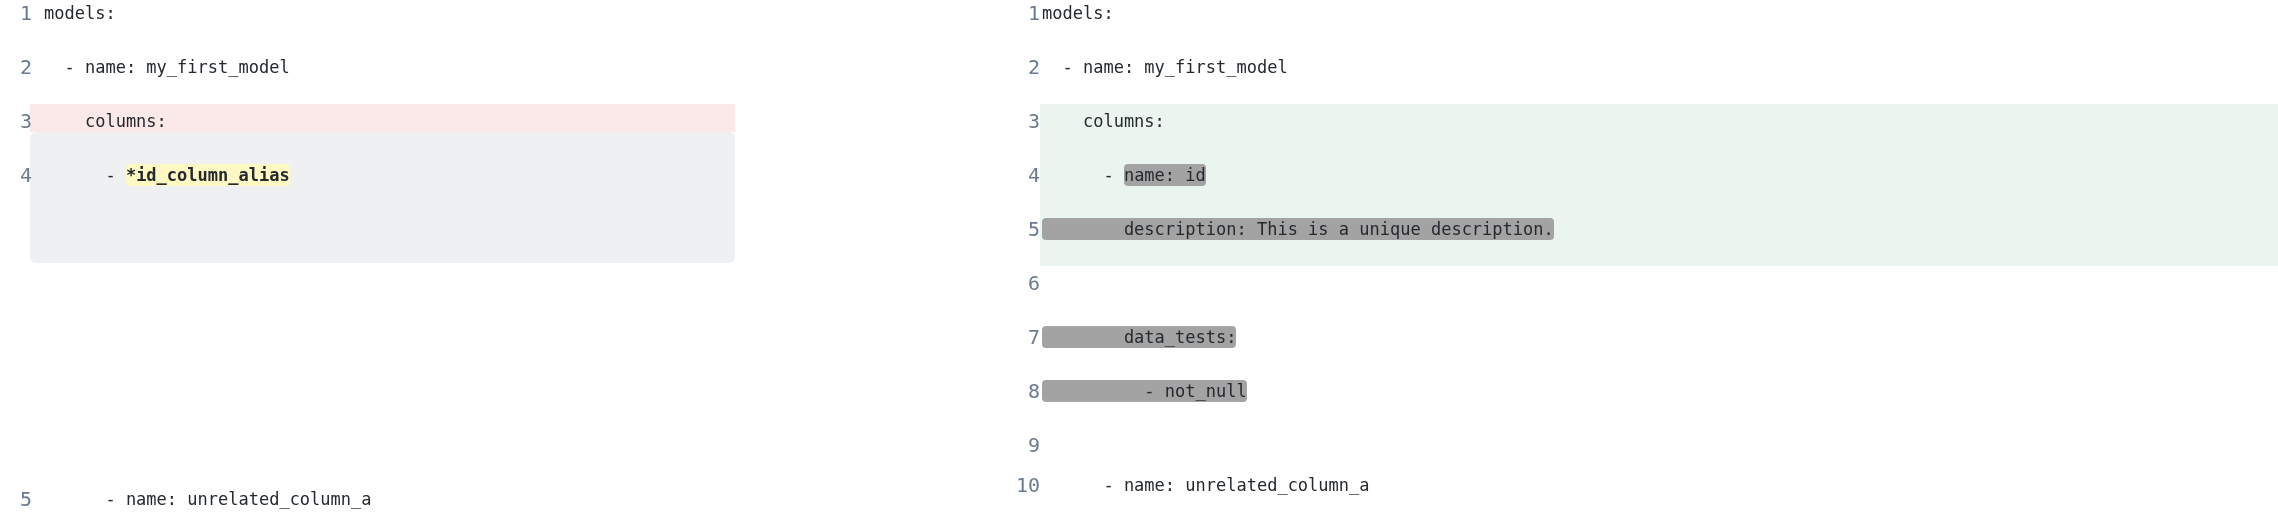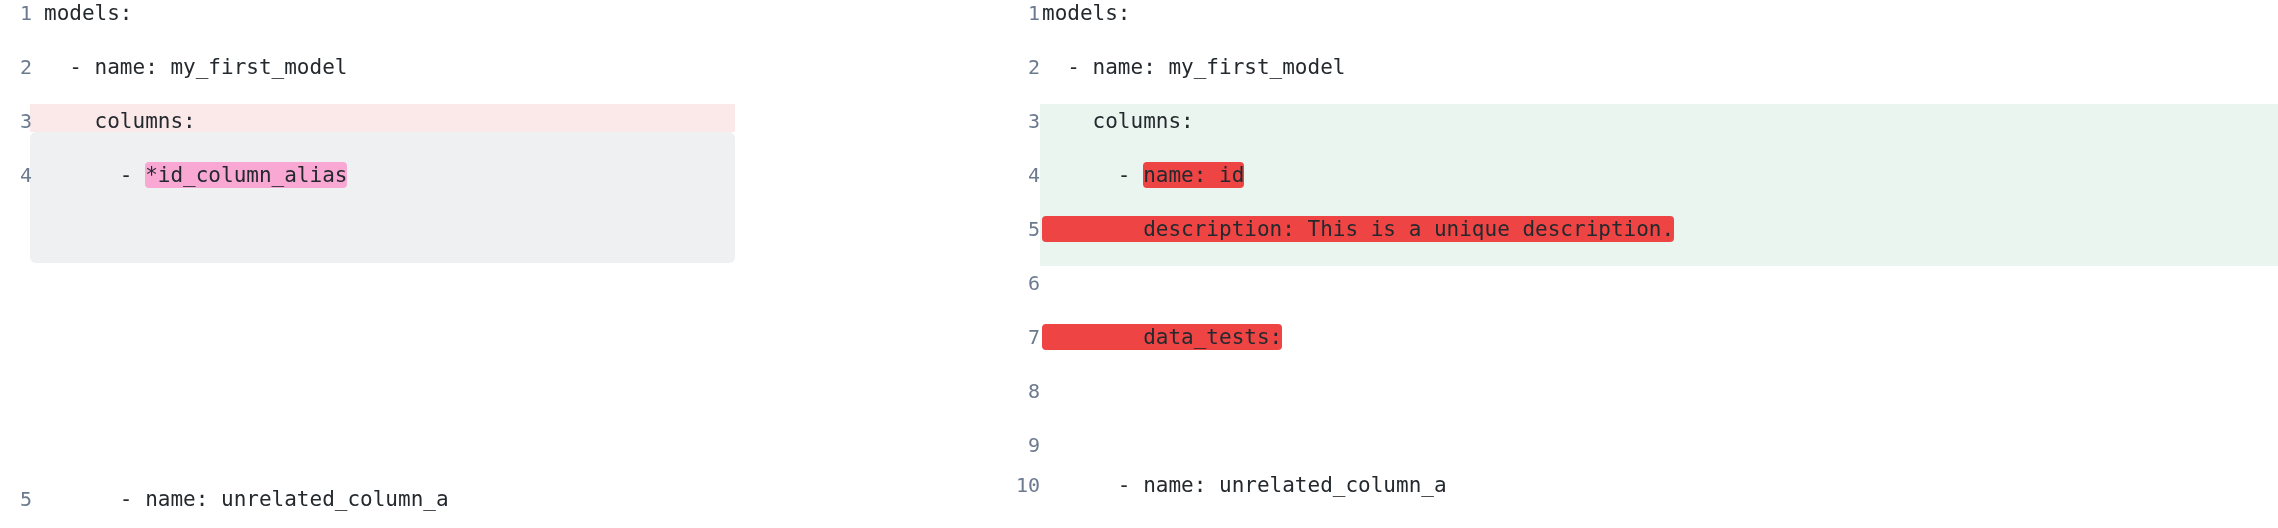--- a/index.html
+++ b/index.html
@@ -22,31 +22,31 @@
   .rows{position:absolute;left:0;top:0;width:100%;}
   .row{
     position:relative;height:27px;line-height:27px;
     white-space:pre;font-size:21px;
   }
   .gutter{
     position:absolute;left:0;width:32px;text-align:right;
     color:#6b7a8f;font-size:20px;
   }
   .code{
-    position:absolute;color:#24292e;font-size:21px;
+    position:absolute;color:#24292e;font-size:17px;
     white-space:pre;
   }
   .pane-left .code{left:44px;}
   .pane-right .code{left:30px;}
   .pane-right .gutter{left:0;width:28px;}
 
   
   .hl{border-radius:4px;padding:1px 0;}
-  .hl-red{background:#f9a8d4;}
-  .hl-green{background:#ef4444;}
+  .hl-red{background:#fef9c3;font-weight:bold;}
+  .hl-green{background:#a3a3a3;}
 </style>
 </head>
 <body>
 
 <div class="diff">
 
   <div class="pane pane-left">
     <div class="band band-red" style="left:30px;top:104px;width:705px;height:28px;"></div>
     <div class="band band-grey" style="left:30px;top:132px;width:705px;height:131px;"></div>
     <div class="rows" id="left-rows">
@@ -66,19 +66,19 @@
   <div class="pane pane-right">
     <div class="band band-green" style="left:28px;top:104px;width:1238px;height:162px;"></div>
     <div class="rows" id="right-rows">
         <div class="row" style="top: 0px;"><span class="gutter">1</span><span class="code">models:</span></div>
         <div class="row" style="top: 27px;"><span class="gutter">2</span><span class="code">  - name: my_first_model</span></div>
         <div class="row" style="top: 54px;"><span class="gutter">3</span><span class="code">    columns:</span></div>
         <div class="row" style="top: 81px;"><span class="gutter">4</span><span class="code"><span>      - </span><span class="hl hl-green">name: id</span></span></div>
         <div class="row" style="top: 108px;"><span class="gutter">5</span><span class="code"><span class="hl hl-green">        description: This is a unique description.</span></span></div>
         <div class="row" style="top: 135px;"><span class="gutter">6</span></div>
         <div class="row" style="top: 162px;"><span class="gutter">7</span><span class="code"><span class="hl hl-green">        data_tests:</span></span></div>
-        <div class="row" style="top: 189px;"><span class="gutter">8</span></div>
+        <div class="row" style="top: 189px;"><span class="gutter">8</span><span class="code"><span class="hl hl-green">          - not_null</span></span></div>
         <div class="row" style="top: 216px;"><span class="gutter">9</span></div>
         <div class="row" style="top: 229px;"><span class="gutter">10</span><span class="code">      - name: unrelated_column_a</span></div>
       </div>
   </div>
 
 </div>
 
 </body></html>

